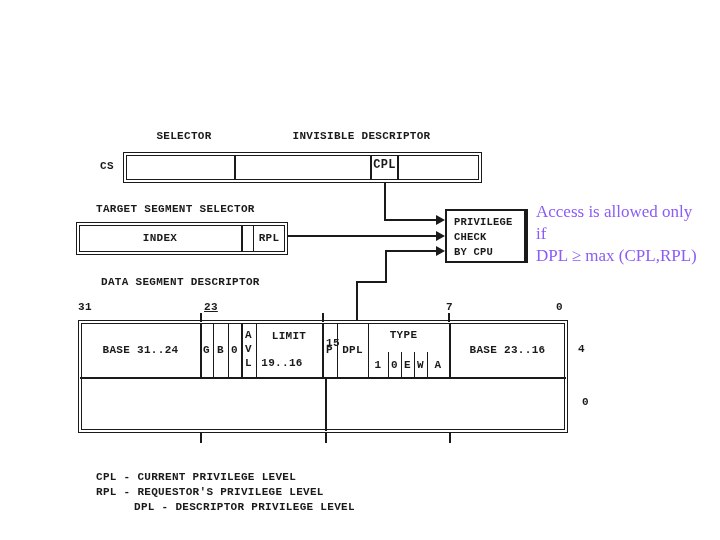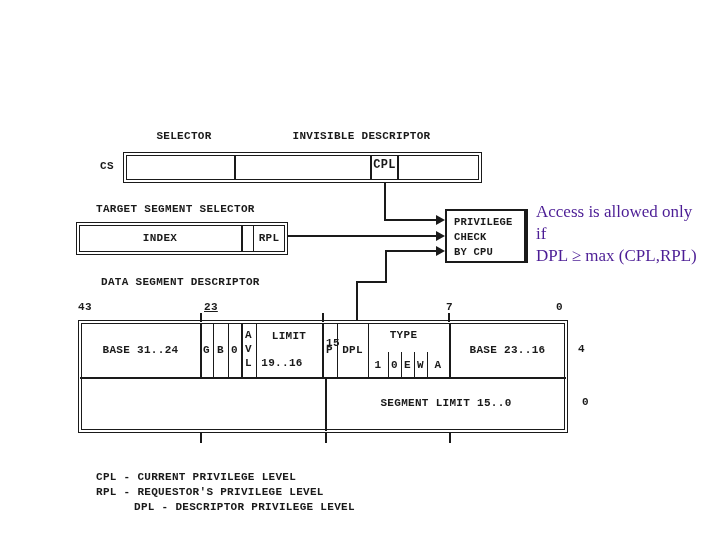--- a/index.html
+++ b/index.html
@@ -15,21 +15,21 @@
   .dbox::after{content:"";position:absolute;inset:2px;border:1px solid #1a1a1a;pointer-events:none;}
   .v{position:absolute;width:2px;background:#1a1a1a;}
   .v1{position:absolute;width:1px;background:#1a1a1a;}
   .h{position:absolute;height:2px;background:#1a1a1a;}
   .arr{position:absolute;width:0;height:0;border-top:5px solid transparent;
        border-bottom:5px solid transparent;border-left:9px solid #1a1a1a;}
   .pbox{position:absolute;border:2px solid #1a1a1a;border-right-width:4px;background:#fff;}
   .pbox .pl{font-family:"Liberation Mono","DejaVu Sans Mono",monospace;font-weight:bold;
             font-size:10.5px;letter-spacing:0.2px;line-height:15px;padding:4px 0 0 7px;white-space:pre;}
   .serif{position:absolute;font-family:"Liberation Serif",serif;font-size:17px;
-         line-height:21.5px;color:#4c1d95;white-space:pre;}
+         line-height:21.5px;color:#8b5cf6;white-space:pre;}
 </style>
 </head>
 <body>
 
 <div class="slide">
 
 
   <div class="m c" style="left:119px;top:130px;width:130px;">SELECTOR</div>
   <div class="m c" style="left:279px;top:130px;width:165px;">INVISIBLE DESCRIPTOR</div>
   <div class="m" style="left:100px;top:160px;">CS</div>
@@ -65,21 +65,21 @@
     <div class="pl" style="padding-top:0;">CHECK</div>
     <div class="pl" style="padding-top:0;">BY CPU</div>
   </div>
 
   <div class="serif" style="left:536px;top:201px;">Access is allowed only</div>
   <div class="serif" style="left:536px;top:223px;">if</div>
   <div class="serif" style="left:536px;top:245px;">DPL ≥ max (CPL,RPL)</div>
 
   <div class="m" style="left:101px;top:276px;text-align:right;">DATA SEGMENT DESCRIPTOR</div>
 
-  <div class="m" style="left:78px;top:301px;">43</div>
+  <div class="m" style="left:78px;top:301px;">31</div>
   <div class="m" style="left:204px;top:301px;text-decoration:underline;">23</div>
   <div class="m" style="left:326px;top:301px;margin-top:36px;">15</div>
   <div class="m" style="left:446px;top:301px;">7</div>
   <div class="m" style="left:556px;top:301px;">0</div>
 
   <div class="v" style="left:200px;top:313px;height:9px;"></div>
   <div class="v" style="left:322px;top:313px;height:9px;"></div>
   <div class="v" style="left:448px;top:313px;height:9px;"></div>
 
   <div class="dbox" style="left:78px;top:320px;width:488px;height:111px;"></div>
@@ -115,21 +115,20 @@
   <div class="m c" style="left:337px;top:344px;width:31px;">DPL</div>
   <div class="m c" style="left:368px;top:329px;width:71px;">TYPE</div>
   <div class="m c" style="left:368px;top:359px;width:20px;">1</div>
   <div class="m c" style="left:388px;top:359px;width:13px;">0</div>
   <div class="m c" style="left:401px;top:359px;width:13px;">E</div>
   <div class="m c" style="left:414px;top:359px;width:13px;">W</div>
   <div class="m c" style="left:427px;top:359px;width:22px;">A</div>
   <div class="m c" style="left:449px;top:344px;width:117px;">BASE 23..16</div>
   <div class="m" style="left:578px;top:343px;">4</div>
 
-  <div class="m c" style="left:326px;top:397px;width:240px;">SEGMENT LIMIT 15..0</div>
   <div class="m" style="left:582px;top:396px;">0</div>
 
   <div class="v" style="left:200px;top:432px;height:11px;"></div>
   <div class="v" style="left:325px;top:432px;height:11px;"></div>
   <div class="v" style="left:449px;top:432px;height:11px;"></div>
 
   <div class="m" style="left:96px;top:471px;">CPL - CURRENT PRIVILEGE LEVEL</div>
   <div class="m" style="left:96px;top:486px;text-align:right;">RPL - REQUESTOR'S PRIVILEGE LEVEL</div>
   <div class="m" style="left:96px;top:501px;padding-left:38px;">DPL - DESCRIPTOR PRIVILEGE LEVEL</div>
 

